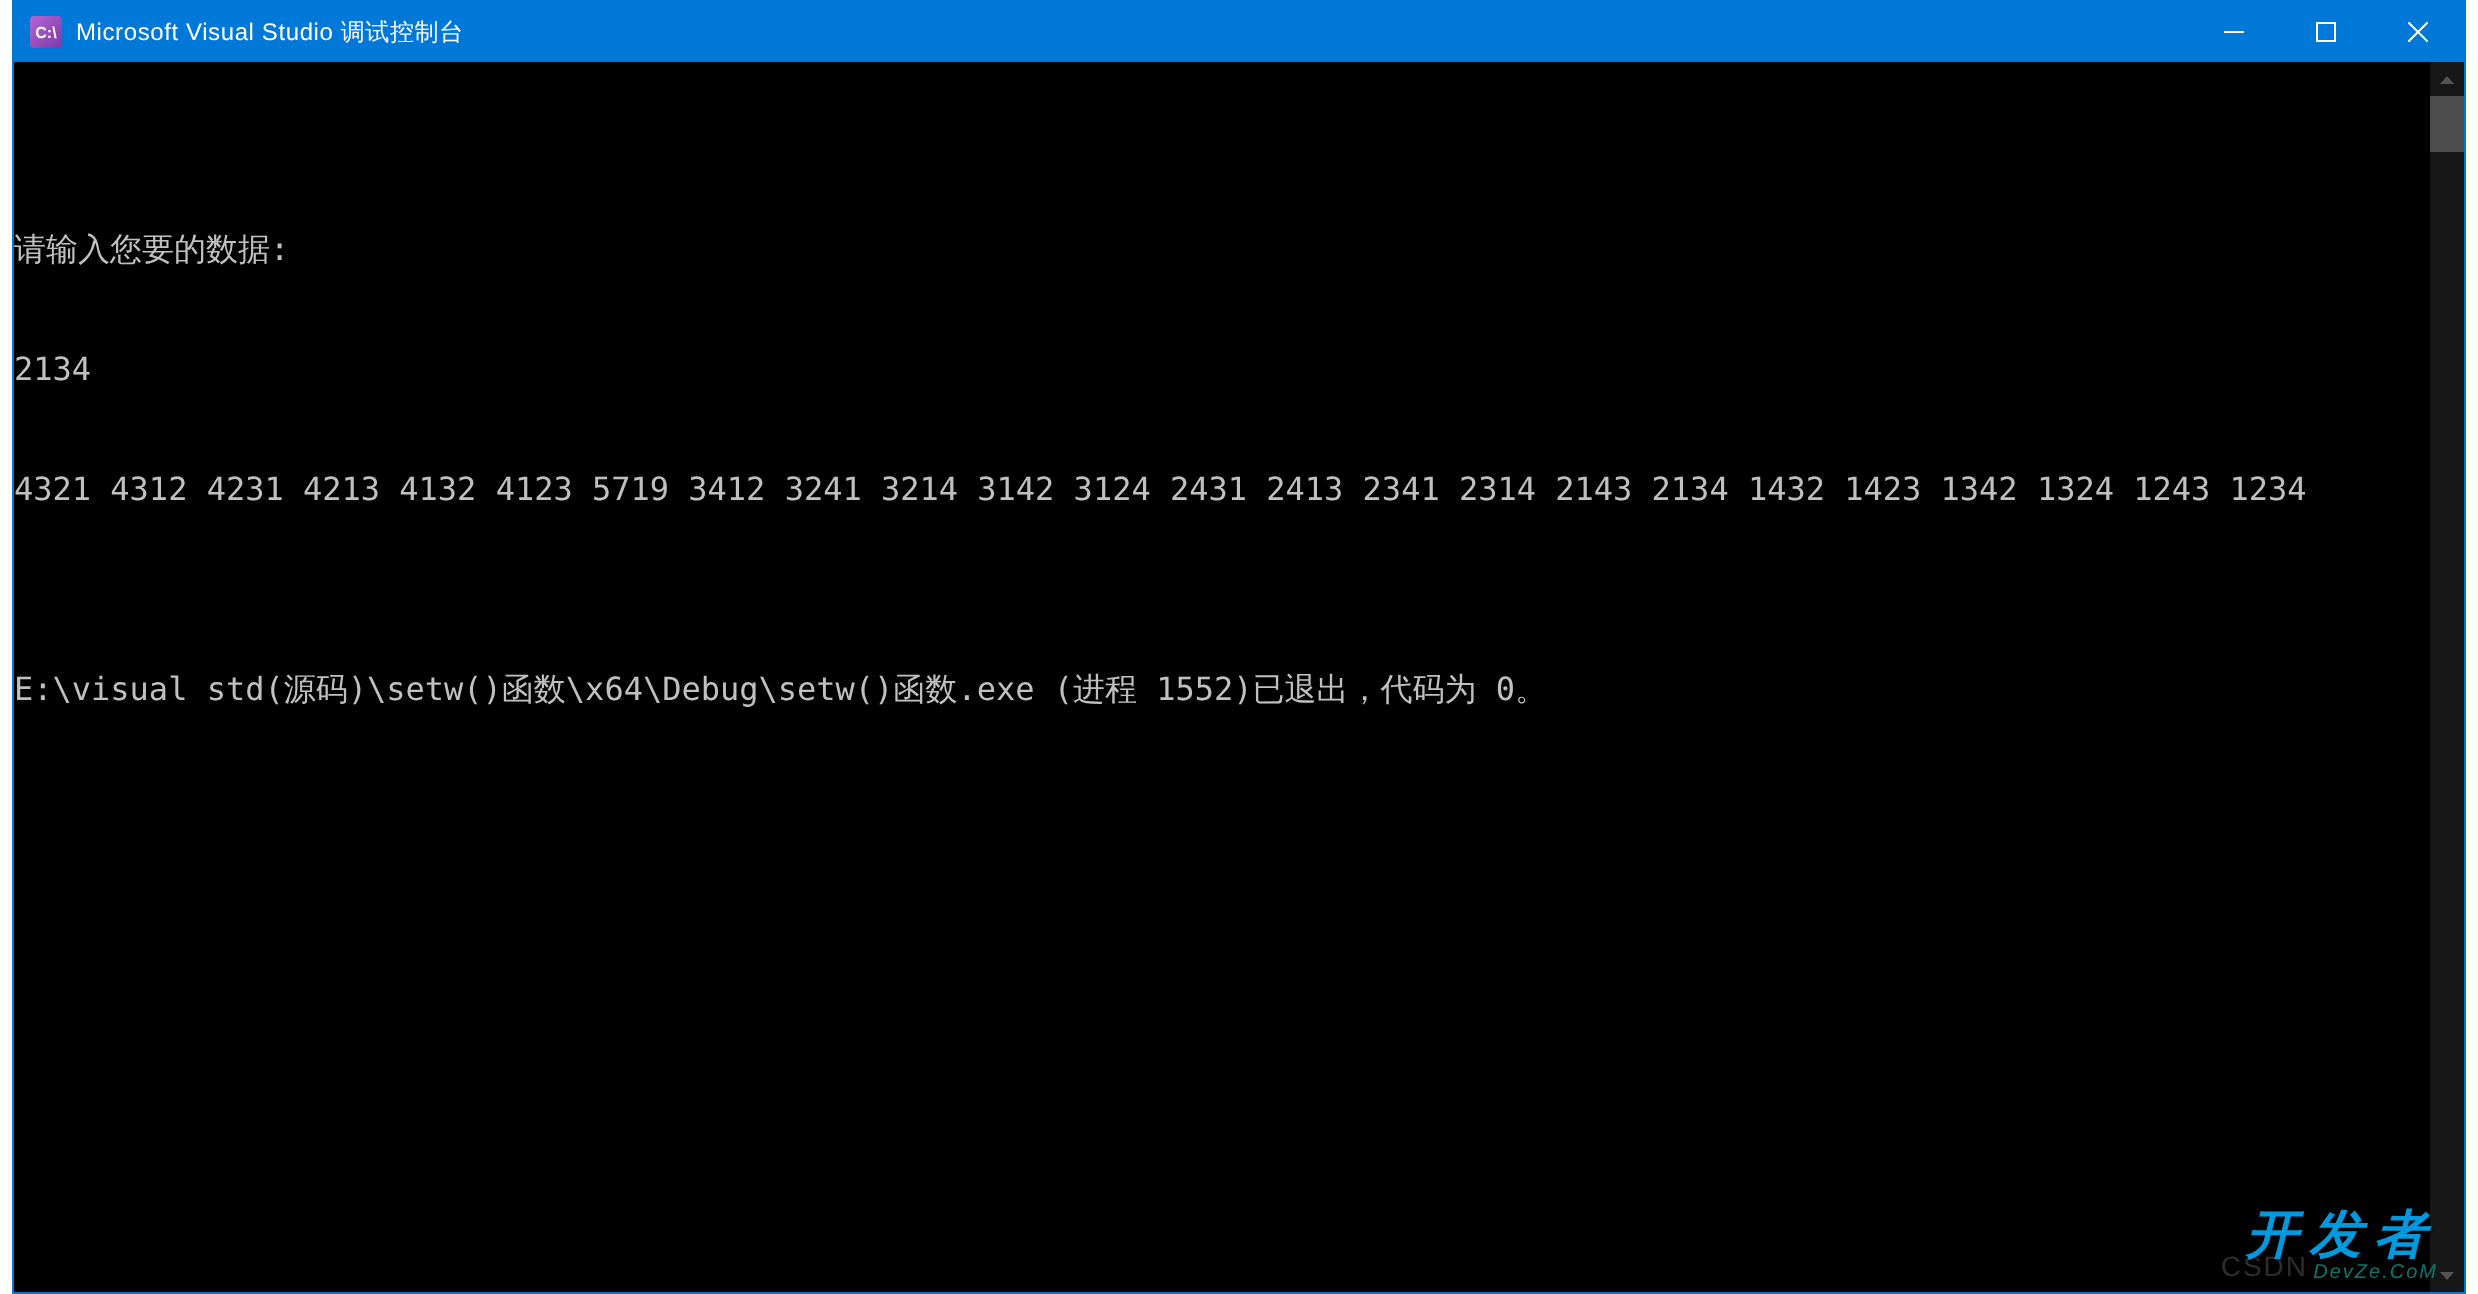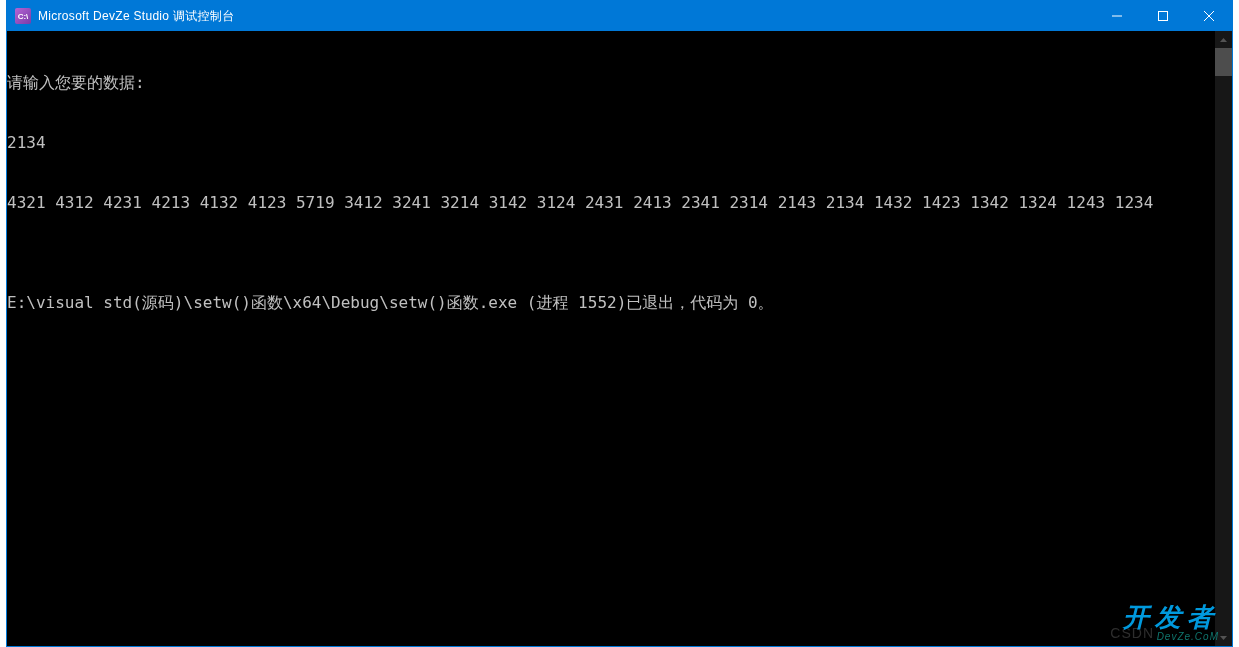--- a/index.html
+++ b/index.html
@@ -77,20 +77,21 @@
     }
     .console-content {
       flex: 1;
       padding: 2px 0 0 0;
       font-family: "NSimSun", "SimSun", Consolas, monospace;
       font-size: 16px;
       line-height: 20px;
       color: #c0c0c0;
       white-space: pre;
       overflow: hidden;
+      margin-top: 42px;
     }
     .console-line {
       white-space: pre;
     }
     .scrollbar {
       width: 17px;
       background: #171717;
       display: flex;
       flex-direction: column;
     }
@@ -159,21 +160,21 @@
     }
   </style>
 </head>
 <body>
 
 <div class="window">
   <div class="titlebar">
     <div class="app-icon">
       <span>C:\</span>
     </div>
-    <div class="title-text">Microsoft DevZe Studio 调试控制台</div>
+    <div class="title-text">Microsoft Visual Studio 调试控制台</div>
     <div class="window-controls">
       <div class="win-btn">
         <svg viewBox="0 0 10 10">
             <line x1="0" y1="5" x2="10" y2="5" stroke="#fff" stroke-width="1"></line>
           </svg>
       </div>
       <div class="win-btn">
         <svg viewBox="0 0 10 10">
             <rect x="0.5" y="0.5" width="9" height="9" stroke="#fff" stroke-width="1" fill="none"></rect>
           </svg>

